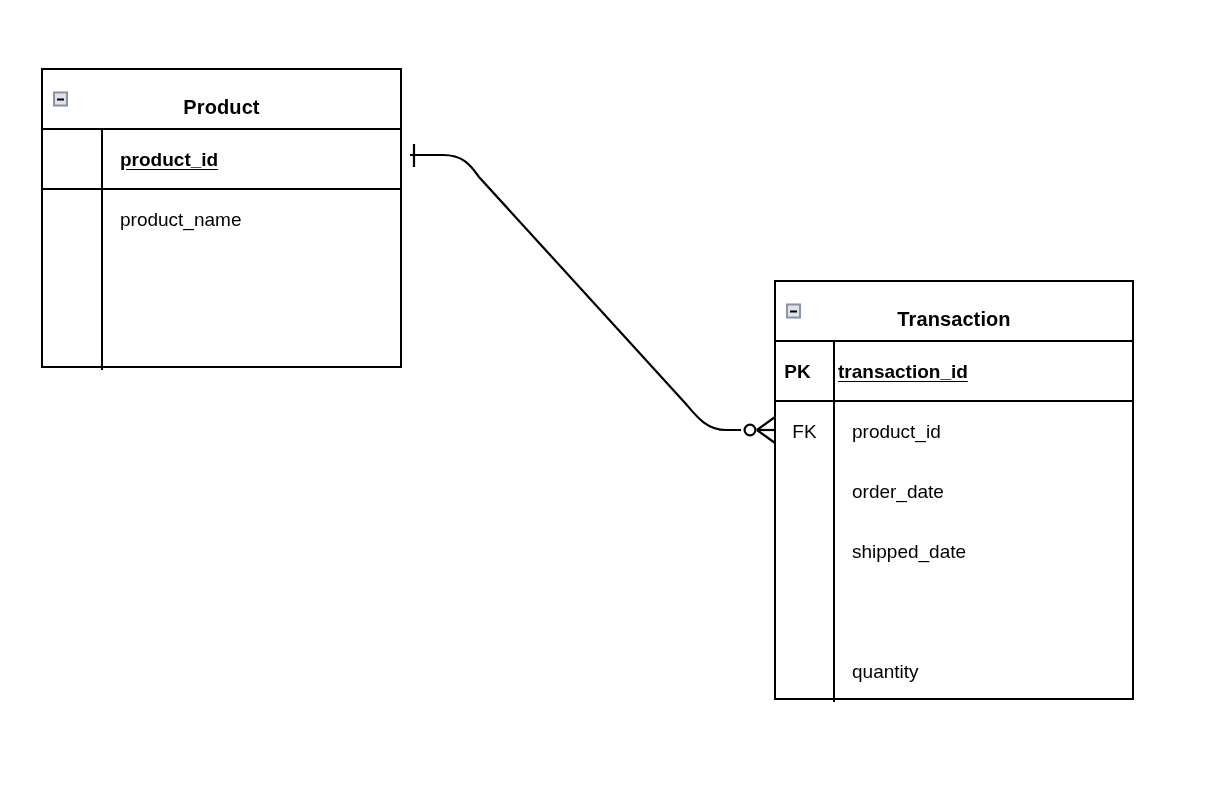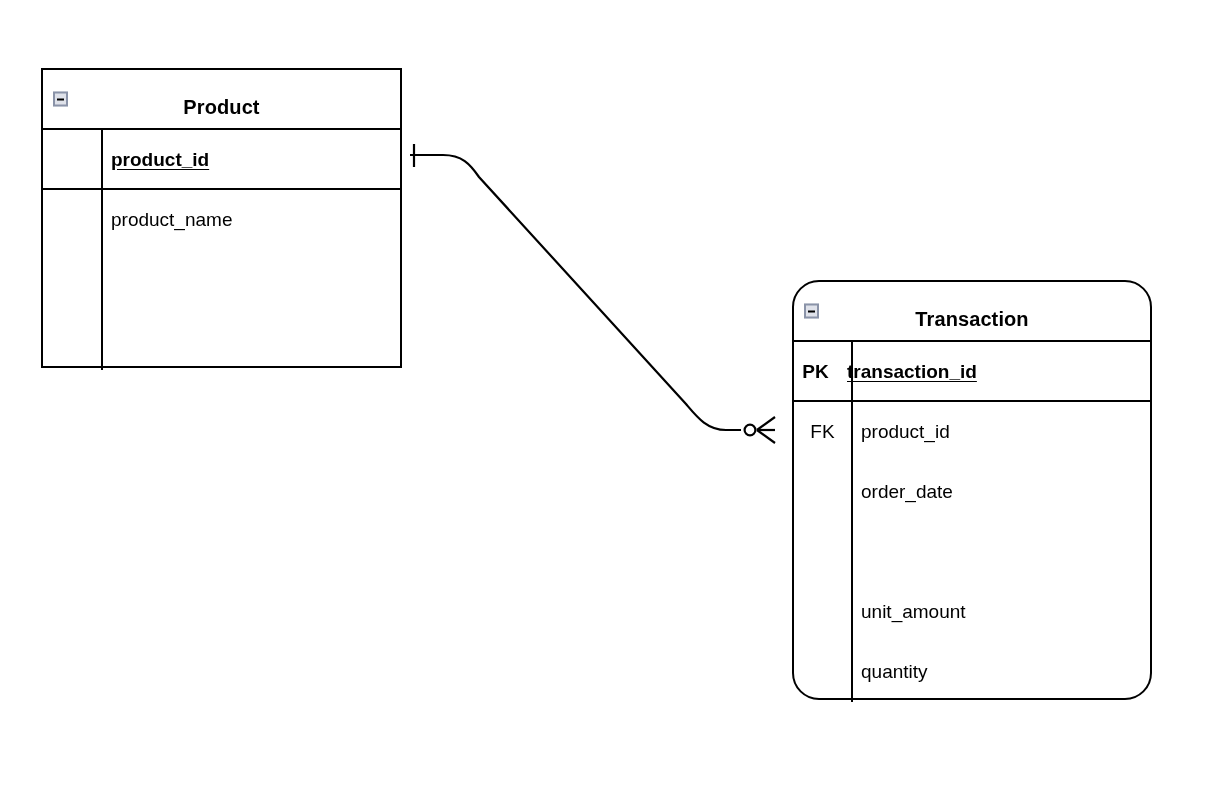--- a/index.html
+++ b/index.html
@@ -97,21 +97,21 @@
     justify-content: center;
     font-size: 19px;
     color: #000000;
     flex: 0 0 auto;
   }
   .row .namecell {
     box-sizing: border-box;
     height: 100%;
     display: flex;
     align-items: center;
-    padding-left: 10px;
+    padding-left: 19px;
     font-size: 19px;
     color: #000000;
   }
   .row.is-pk .keycell { font-weight: bold; }
   .row.is-pk .namecell {
     font-weight: bold;
     text-decoration: underline;
     text-underline-offset: 3px;
   }
 
@@ -169,21 +169,21 @@
       <div class="row">
         <div class="keycell" style="width:58px;"></div>
       </div>
 
       <div class="row">
         <div class="keycell" style="width:58px;"></div>
       </div>
     </div>
   </div>
 
-  <div class="entity" style="left:792px; top:280px; width:360px; height:420px;border-radius:27px;">
+  <div class="entity" style="left:774px; top:280px; width:360px; height:420px;">
     <div class="entity-title-row">
       <div class="collapse-icon">
         <span class="bar"></span>
       </div>
       <span class="entity-title">Transaction</span>
     </div>
     <div class="entity-body">
       <div class="key-rule" style="left:57px;"></div>
       <div class="pk-divider" style="top:58px;"></div>
 
@@ -197,25 +197,25 @@
         <div class="namecell">product_id</div>
       </div>
 
       <div class="row">
         <div class="keycell" style="width:57px;"></div>
         <div class="namecell">order_date</div>
       </div>
 
       <div class="row">
         <div class="keycell" style="width:57px;"></div>
-      </div>
-
-      <div class="row">
-        <div class="keycell" style="width:57px;"></div>
-        <div class="namecell">unit_amount</div>
+        <div class="namecell">shipped_date</div>
+      </div>
+
+      <div class="row">
+        <div class="keycell" style="width:57px;"></div>
       </div>
 
       <div class="row">
         <div class="keycell" style="width:57px;"></div>
         <div class="namecell">quantity</div>
       </div>
     </div>
   </div>
 
 </div>

